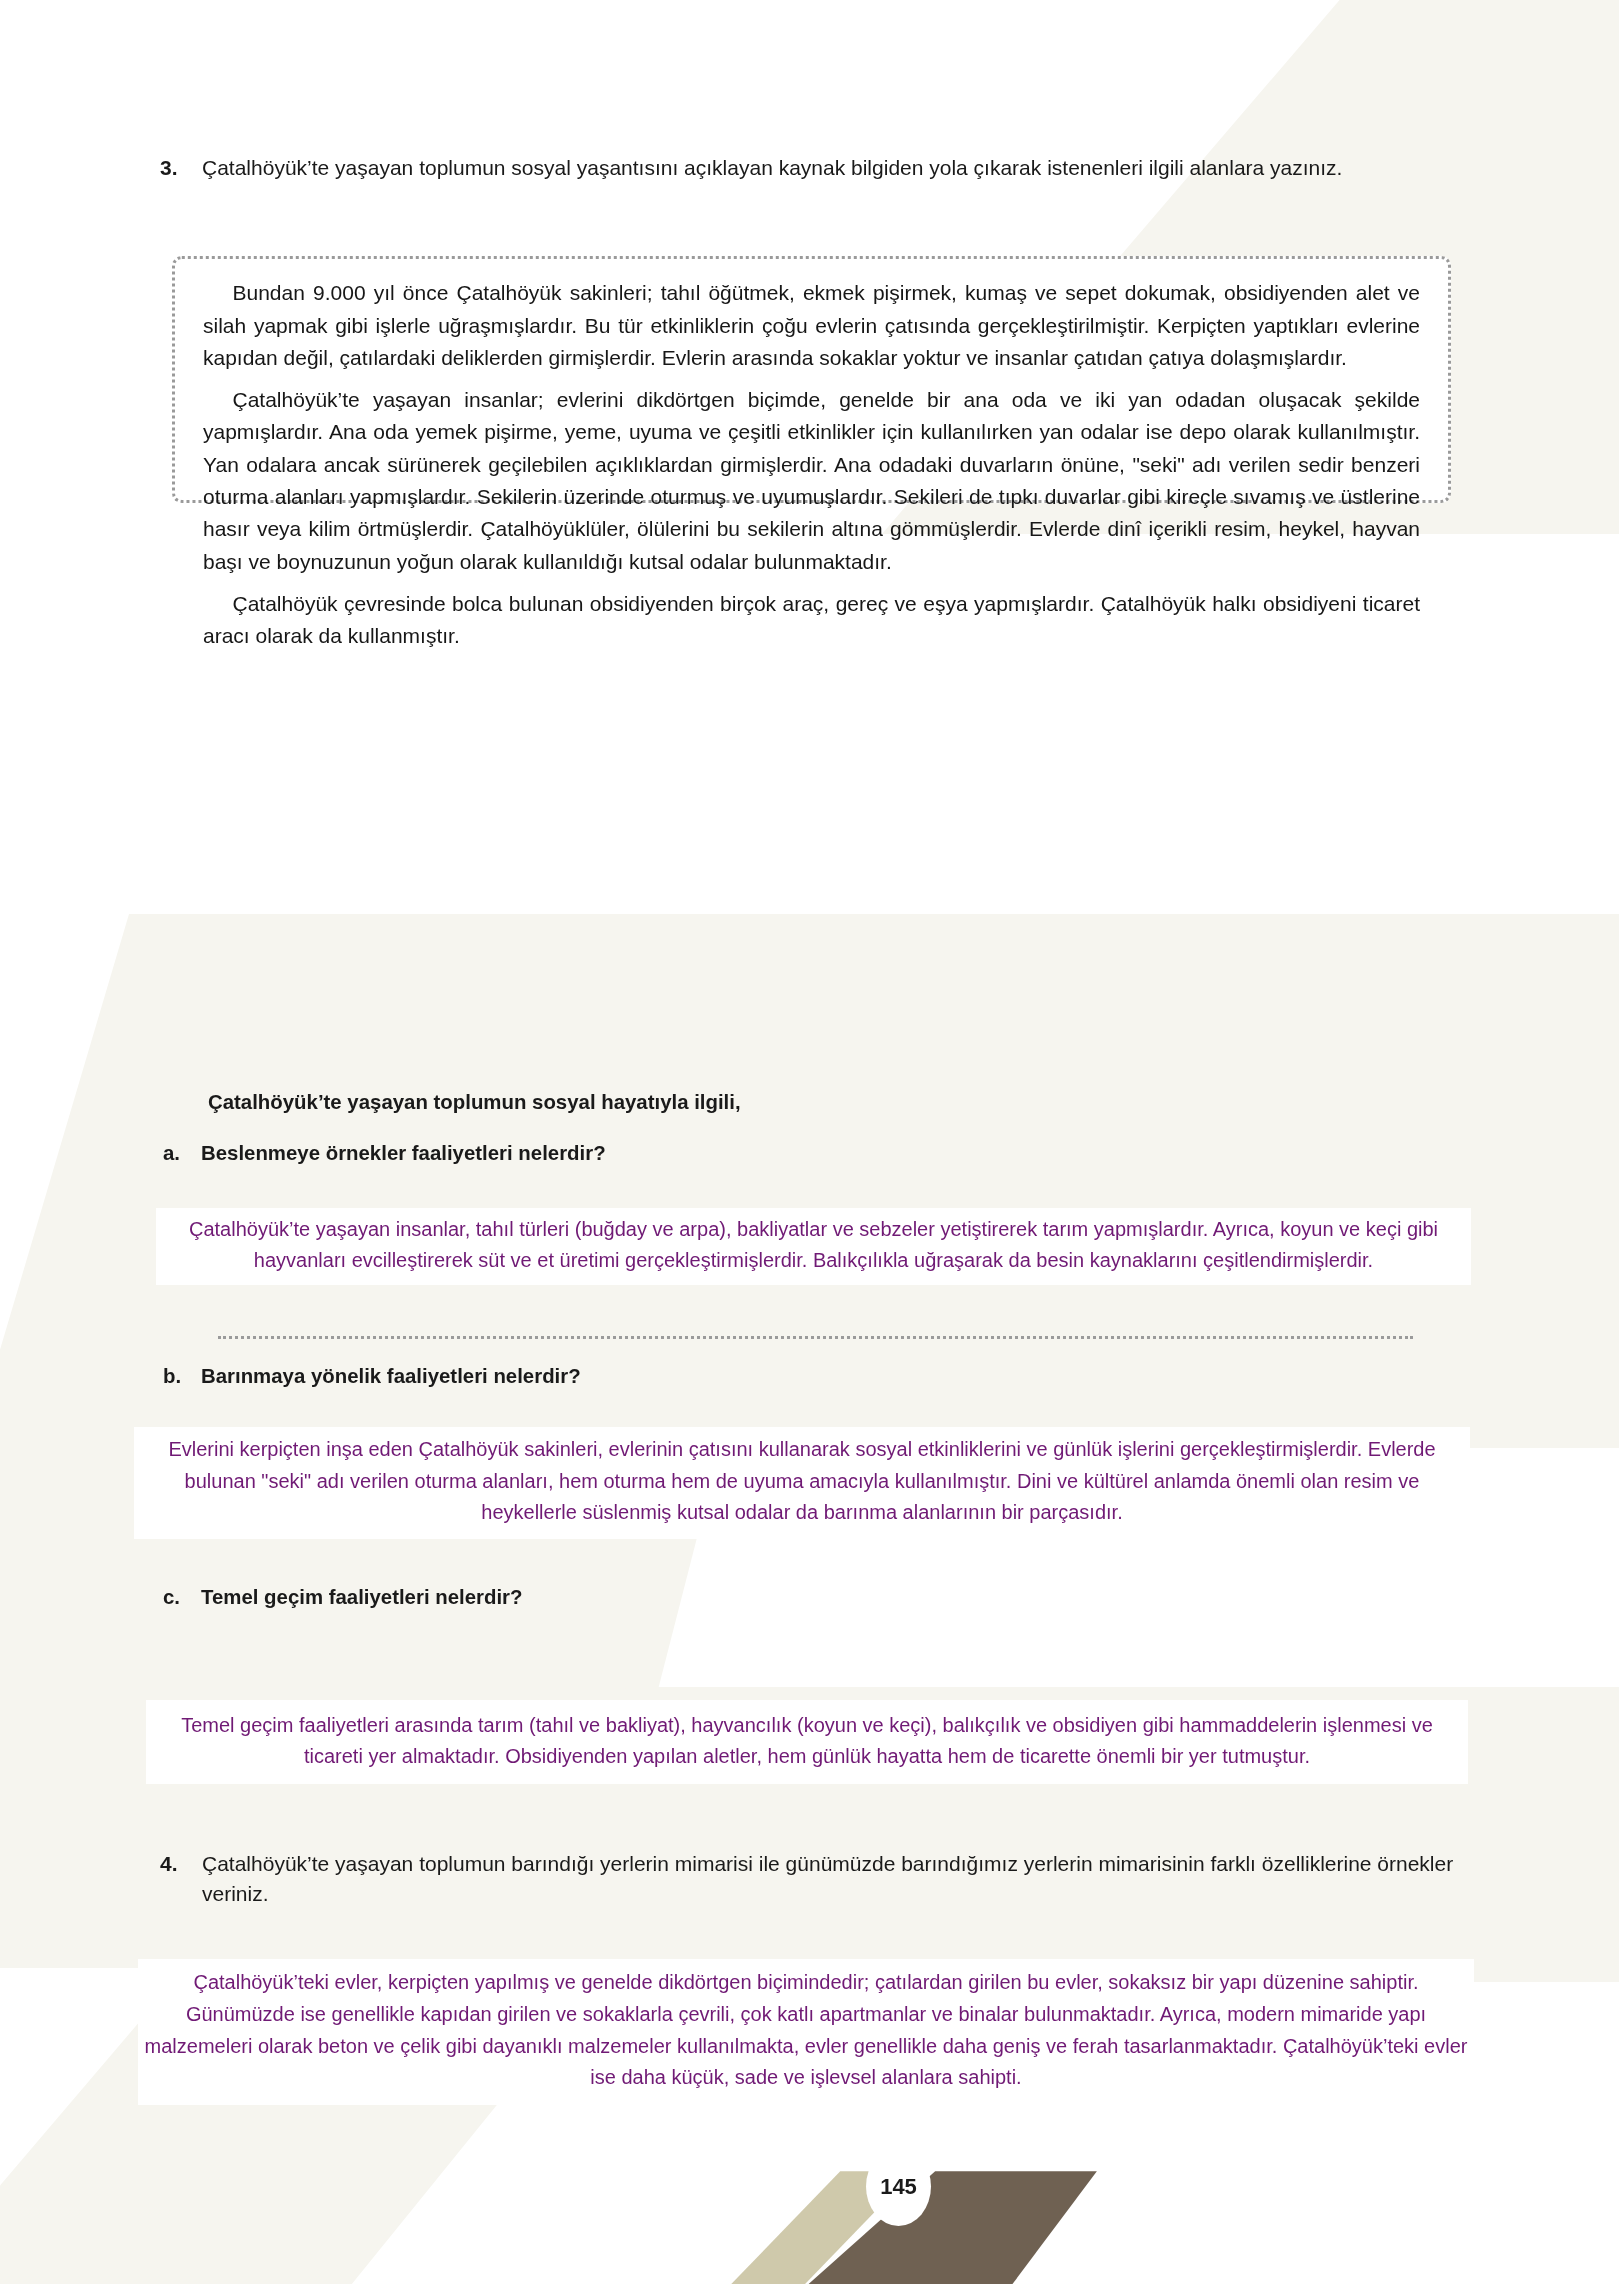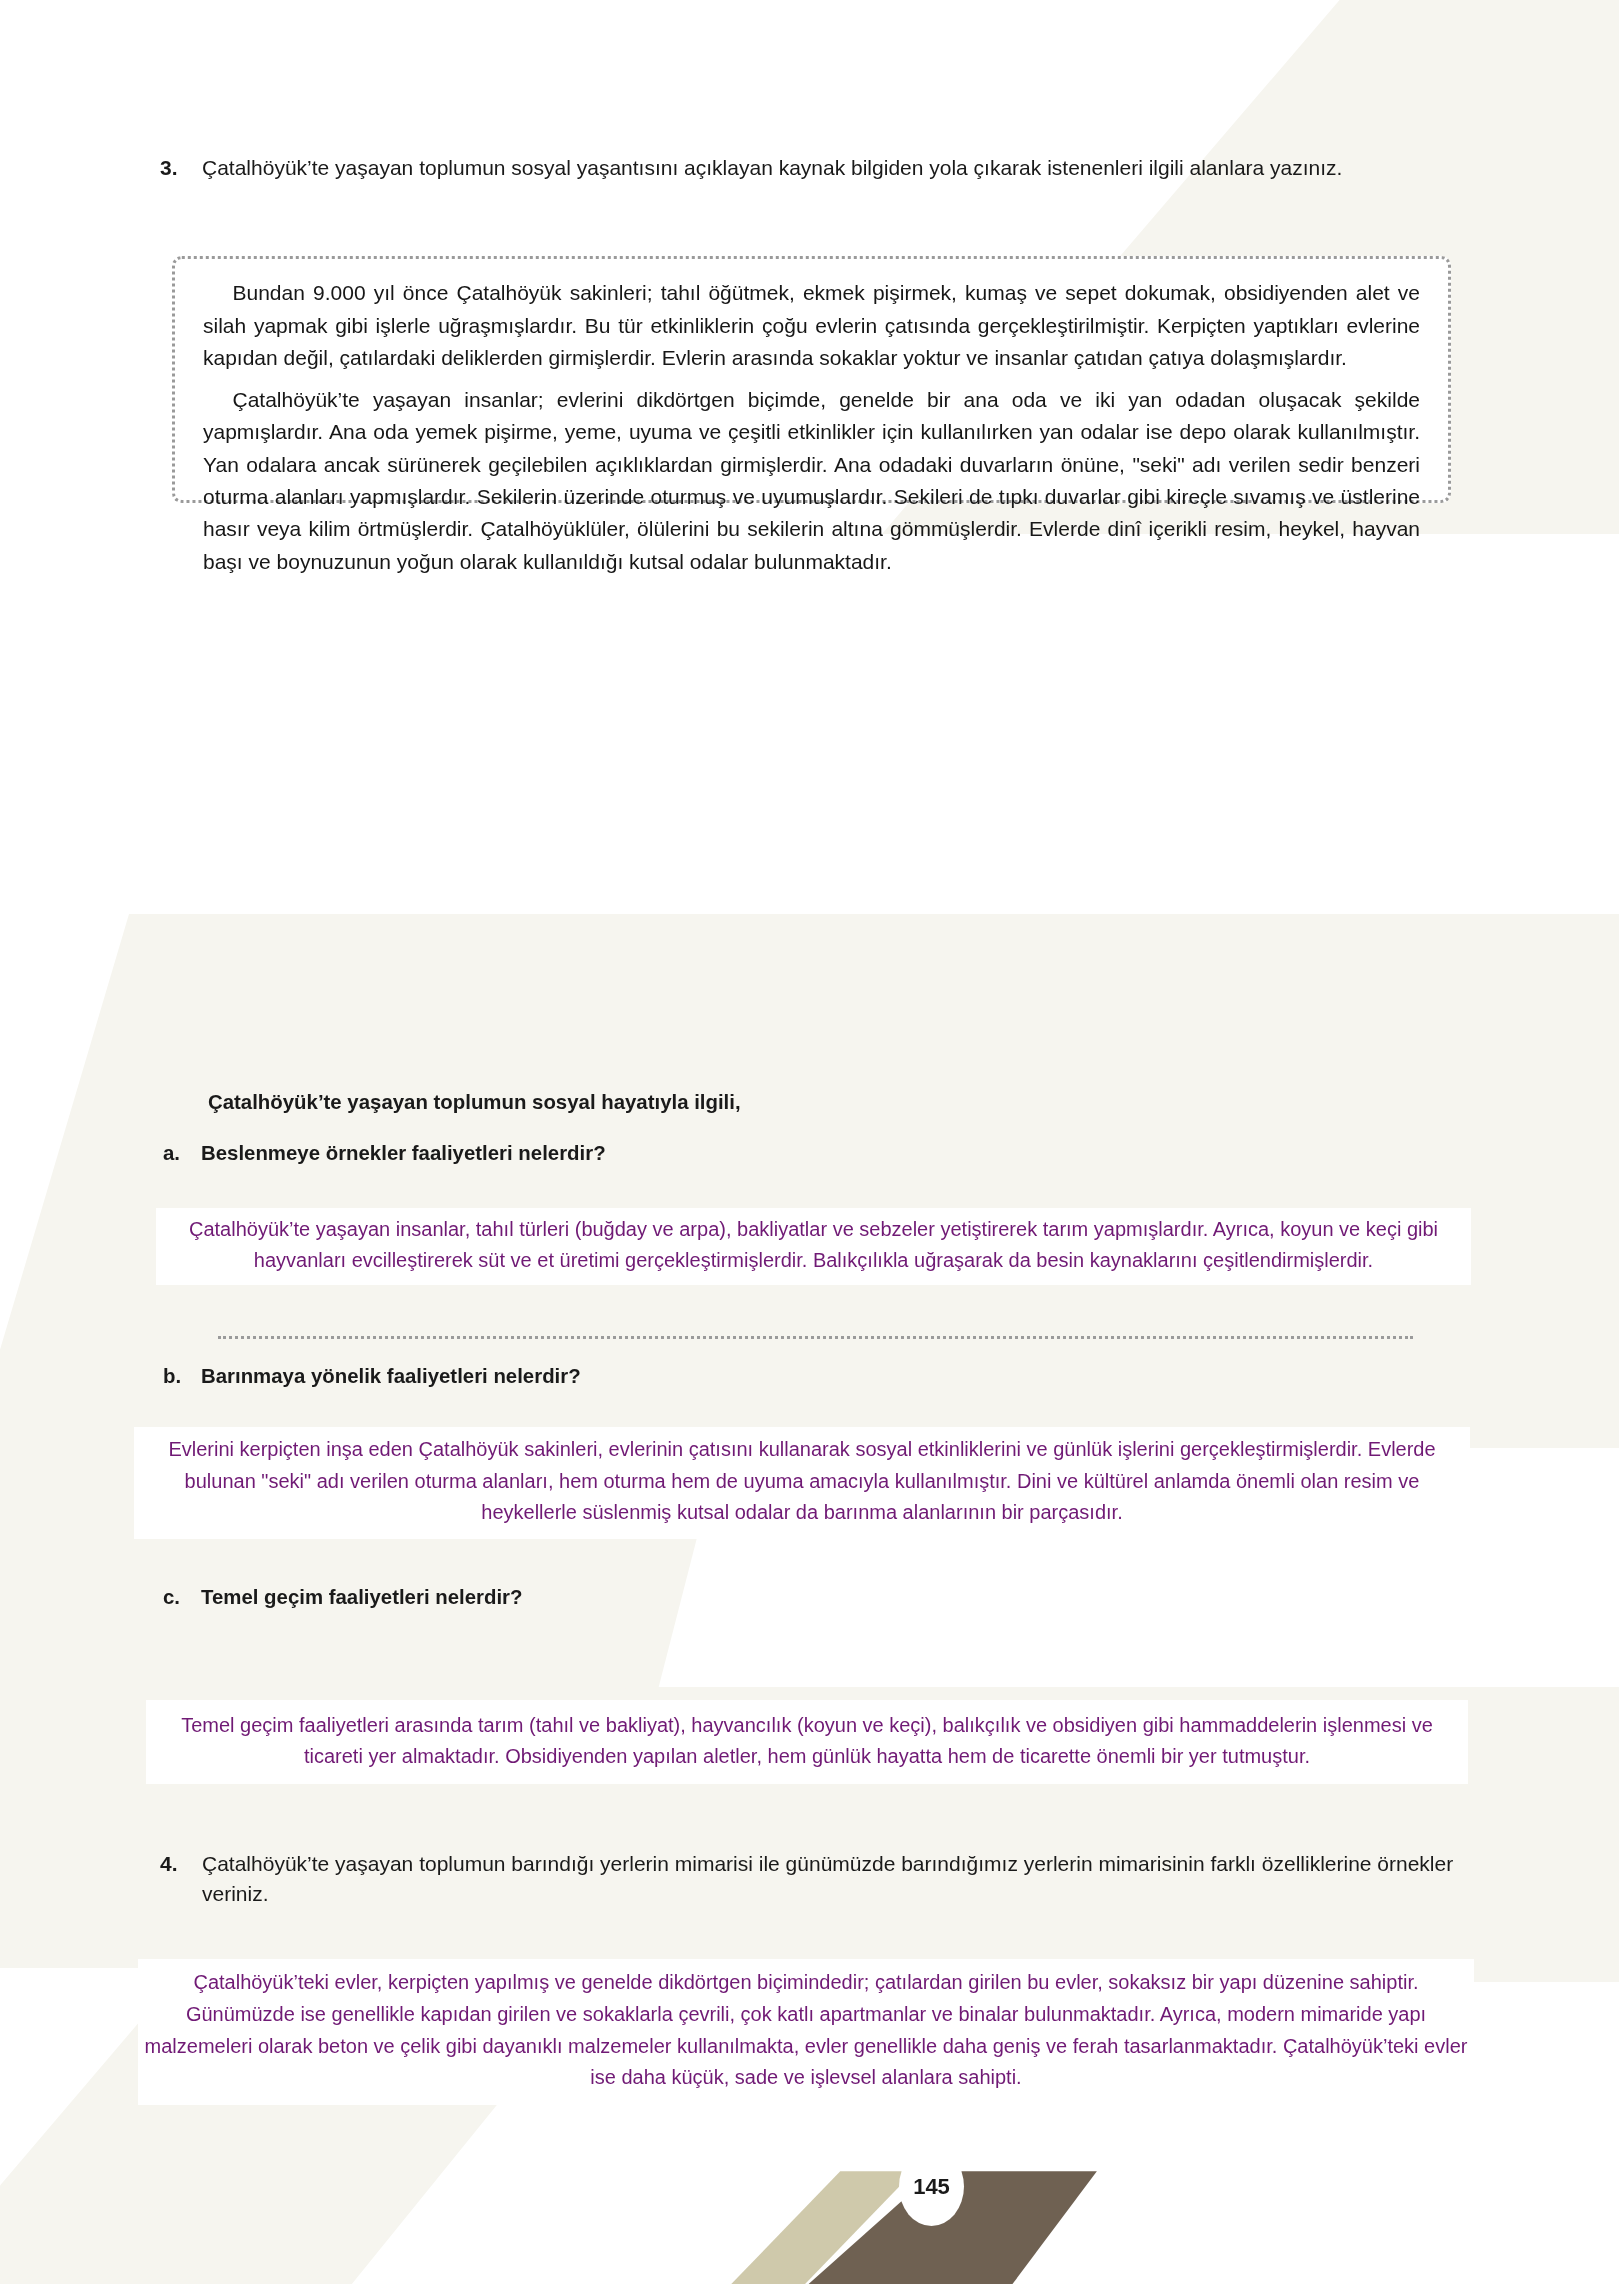--- a/index.html
+++ b/index.html
@@ -166,21 +166,21 @@
   .footer-deco {
     position: absolute;
     left: 0;
     bottom: 0;
     width: 1620px;
     height: 162px;
     z-index: 4;
   }
   .page-number {
     position: absolute;
-    left: 899px;
+    left: 866px;
     top: 2147px;
     width: 65px;
     height: 79px;
     background: #ffffff;
     border-radius: 50%;
     display: flex;
     align-items: center;
     justify-content: center;
     font-size: 22px;
     font-weight: bold;
@@ -204,20 +204,21 @@
   <div class="content">
 
     <div class="question" style="left:160px; top:153px; width:1301px;">
       <div class="q-num">3.</div>
       <div class="q-text">Çatalhöyük’te yaşayan toplumun sosyal yaşantısını açıklayan kaynak bilgiden yola çıkarak istenenleri ilgili alanlara yazınız.</div>
     </div>
 
     <div class="source-box">
       <p>Bundan 9.000 yıl önce Çatalhöyük sakinleri; tahıl öğütmek, ekmek pişirmek, kumaş ve sepet dokumak, obsidiyenden alet ve silah yapmak gibi işlerle uğraşmışlardır. Bu tür etkinliklerin çoğu evlerin çatısında gerçekleştirilmiştir. Kerpiçten yaptıkları evlerine kapıdan değil, çatılardaki deliklerden girmişlerdir. Evlerin arasında sokaklar yoktur ve insanlar çatıdan çatıya dolaşmışlardır.</p>
       <p>Çatalhöyük’te yaşayan insanlar; evlerini dikdörtgen biçimde, genelde bir ana oda ve iki yan odadan oluşacak şekilde yapmışlardır. Ana oda yemek pişirme, yeme, uyuma ve çeşitli etkinlikler için kullanılırken yan odalar ise depo olarak kullanılmıştır. Yan odalara ancak sürünerek geçilebilen açıklıklardan girmişlerdir. Ana odadaki duvarların önüne, "seki" adı verilen sedir benzeri oturma alanları yapmışlardır. Sekilerin üzerinde oturmuş ve uyumuşlardır. Sekileri de tıpkı duvarlar gibi kireçle sıvamış ve üstlerine hasır veya kilim örtmüşlerdir. Çatalhöyüklüler, ölülerini bu sekilerin altına gömmüşlerdir. Evlerde dinî içerikli resim, heykel, hayvan başı ve boynuzunun yoğun olarak kullanıldığı kutsal odalar bulunmaktadır.</p>
+      <p>Çatalhöyük çevresinde bolca bulunan obsidiyenden birçok araç, gereç ve eşya yapmışlardır. Çatalhöyük halkı obsidiyeni ticaret aracı olarak da kullanmıştır.</p>
     </div>
 
     <div class="intro-line">Çatalhöyük’te yaşayan toplumun sosyal hayatıyla ilgili,</div>
 
     <div class="sub-q" style="left:163px; top:1139px; width:1279px;">
       <div class="sub-letter">a.</div>
       <div class="sub-text">Beslenmeye örnekler faaliyetleri nelerdir?</div>
     </div>
     <div class="answer" style="left:156px; top:1208px; width:1315px; padding:5.6px 4.2px 8.4px 4.2px;">Çatalhöyük’te yaşayan insanlar, tahıl türleri (buğday ve arpa), bakliyatlar ve sebzeler yetiştirerek tarım yapmışlardır. Ayrıca, koyun ve keçi gibi hayvanları evcilleştirerek süt ve et üretimi gerçekleştirmişlerdir. Balıkçılıkla uğraşarak da besin kaynaklarını çeşitlendirmişlerdir.</div>
     <div class="dot-rule" style="left:218px; top:1336px; width:1195px;"></div>

